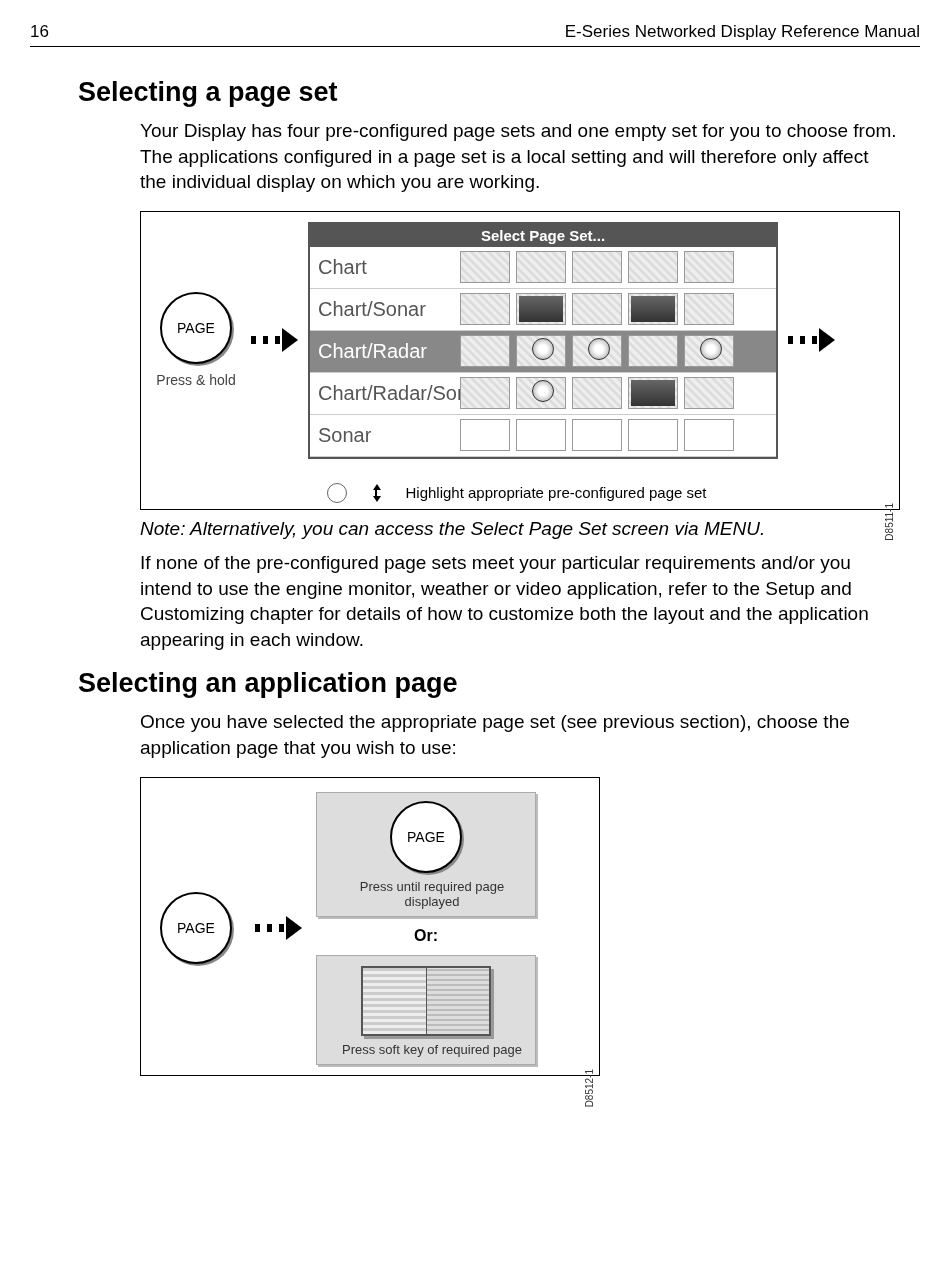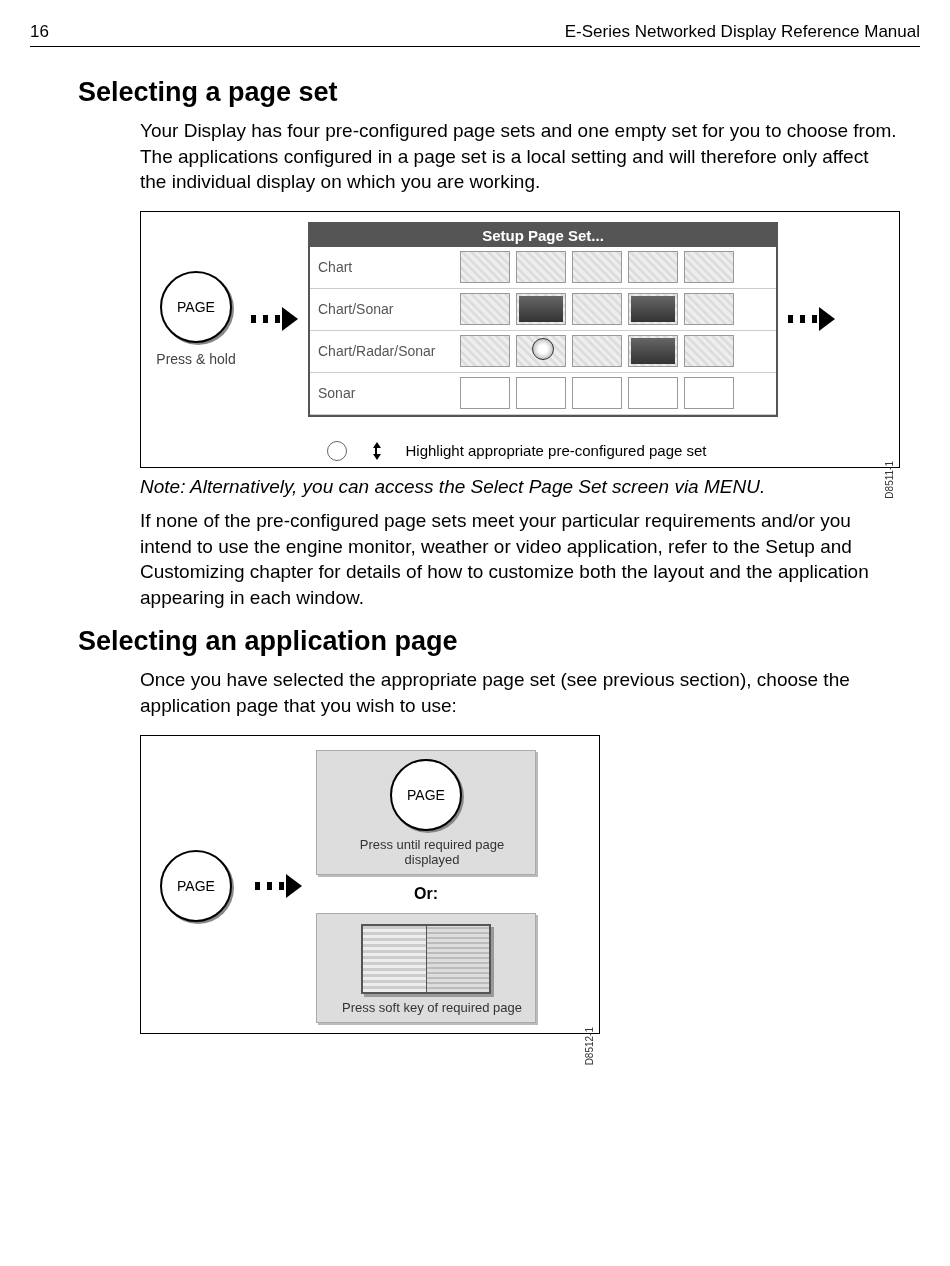--- a/index.html
+++ b/index.html
@@ -88,21 +88,21 @@
     background: #555; color: #fff; text-align: center;
     font-size: 15px; font-weight: 700; padding: 3px 0;
   }
   .dlg-body { background: #fff; }
   .dlg-row {
     display: flex; align-items: center;
     border-bottom: 1px solid #ccc;
     height: 42px;
   }
   .dlg-row.sel { background: #888; color: #fff; }
-  .dlg-label { width: 150px; font-size: 14px; padding-left: 8px; color: #555; }
+  .dlg-label { width: 150px; font-size: 20px; padding-left: 8px; color: #555; }
   .dlg-row.sel .dlg-label { color: #fff; }
   .thumbs { display: flex; gap: 6px; padding-right: 8px; }
   .thumb {
     width: 50px; height: 32px; border: 1px solid #999; background:
       repeating-linear-gradient(45deg,#eee 0 3px,#ddd 3px 6px);
     position: relative;
   }
   .thumb.empty { background:#fff; }
   .thumb.sonar::after {
     content:""; position:absolute; inset:2px; background:
@@ -197,40 +197,50 @@
       <div class="arrow">
         <div class="dash"></div>
           <div class="gap"></div>
           <div class="dash"></div>
           <div class="gap"></div>
           <div class="dash"></div>
           <div class="tri"></div>
       </div>
 
       <div class="dialog">
-        <div class="dlg-title">Setup Page Set...</div>
+        <div class="dlg-title">Select Page Set...</div>
         <div class="dlg-body">
           <div class="dlg-row">
             <div class="dlg-label">Chart</div>
             <div class="thumbs">
                 <div class="thumb"></div>
                 <div class="thumb"></div>
                 <div class="thumb"></div>
                 <div class="thumb"></div>
                 <div class="thumb"></div>
               </div>
           </div>
           <div class="dlg-row">
             <div class="dlg-label">Chart/Sonar</div>
             <div class="thumbs">
                 <div class="thumb"></div>
                 <div class="thumb sonar"></div>
                 <div class="thumb"></div>
                 <div class="thumb sonar"></div>
                 <div class="thumb"></div>
+              </div>
+          </div>
+          <div class="dlg-row sel">
+            <div class="dlg-label">Chart/Radar</div>
+            <div class="thumbs">
+                <div class="thumb"></div>
+                <div class="thumb radar"></div>
+                <div class="thumb radar"></div>
+                <div class="thumb"></div>
+                <div class="thumb radar"></div>
               </div>
           </div>
           <div class="dlg-row">
             <div class="dlg-label">Chart/Radar/Sonar</div>
             <div class="thumbs">
                 <div class="thumb"></div>
                 <div class="thumb radar"></div>
                 <div class="thumb"></div>
                 <div class="thumb sonar"></div>
                 <div class="thumb"></div>

